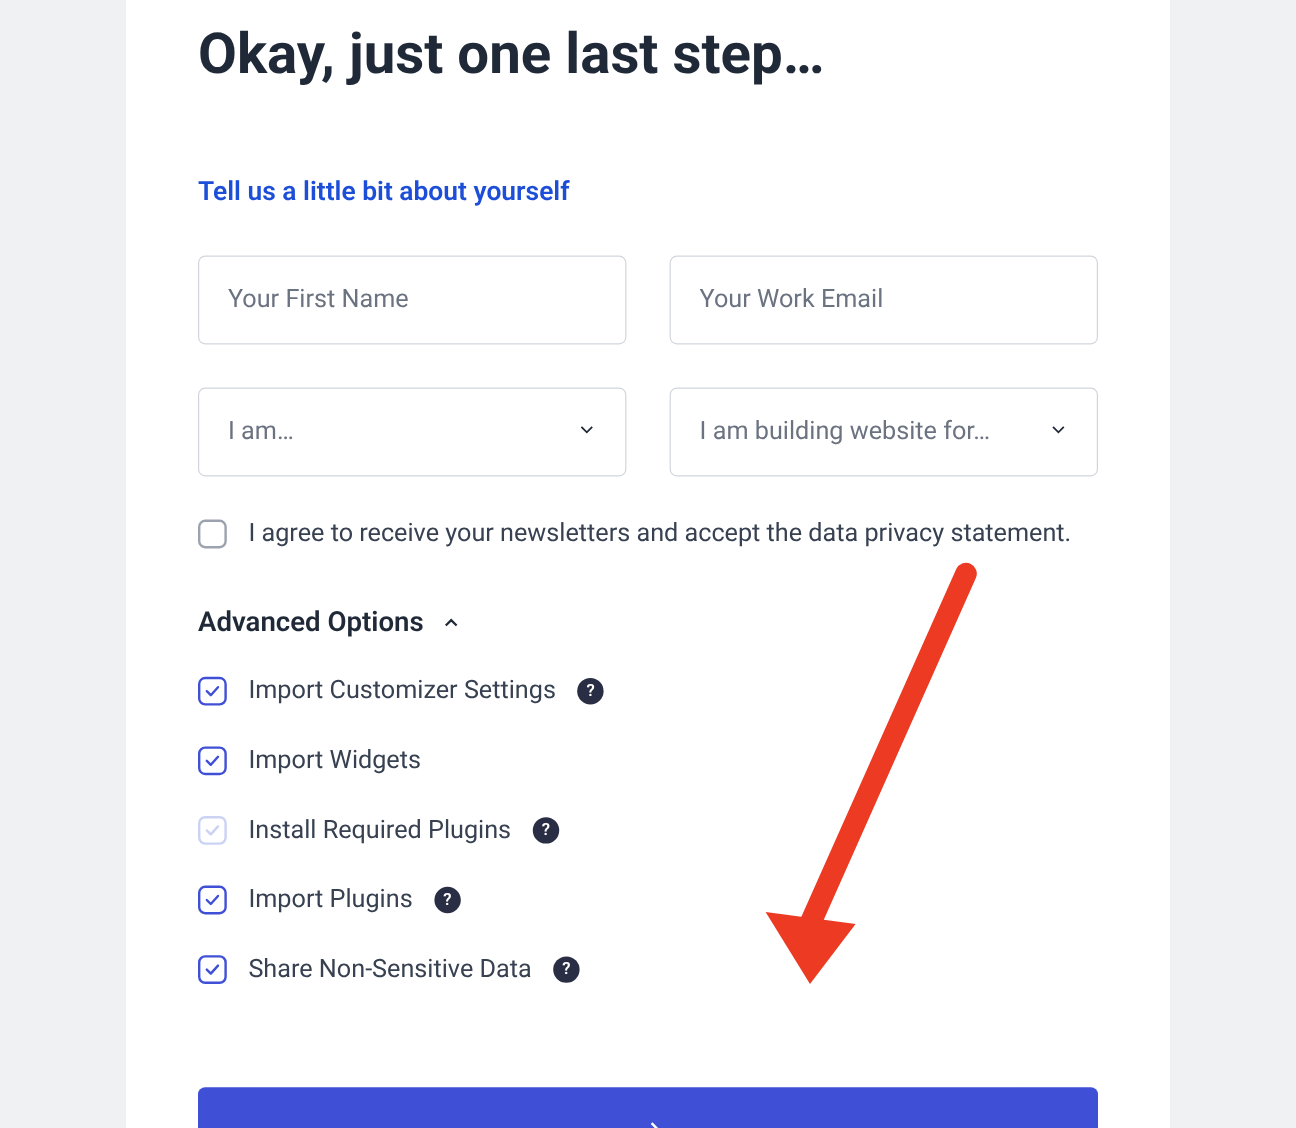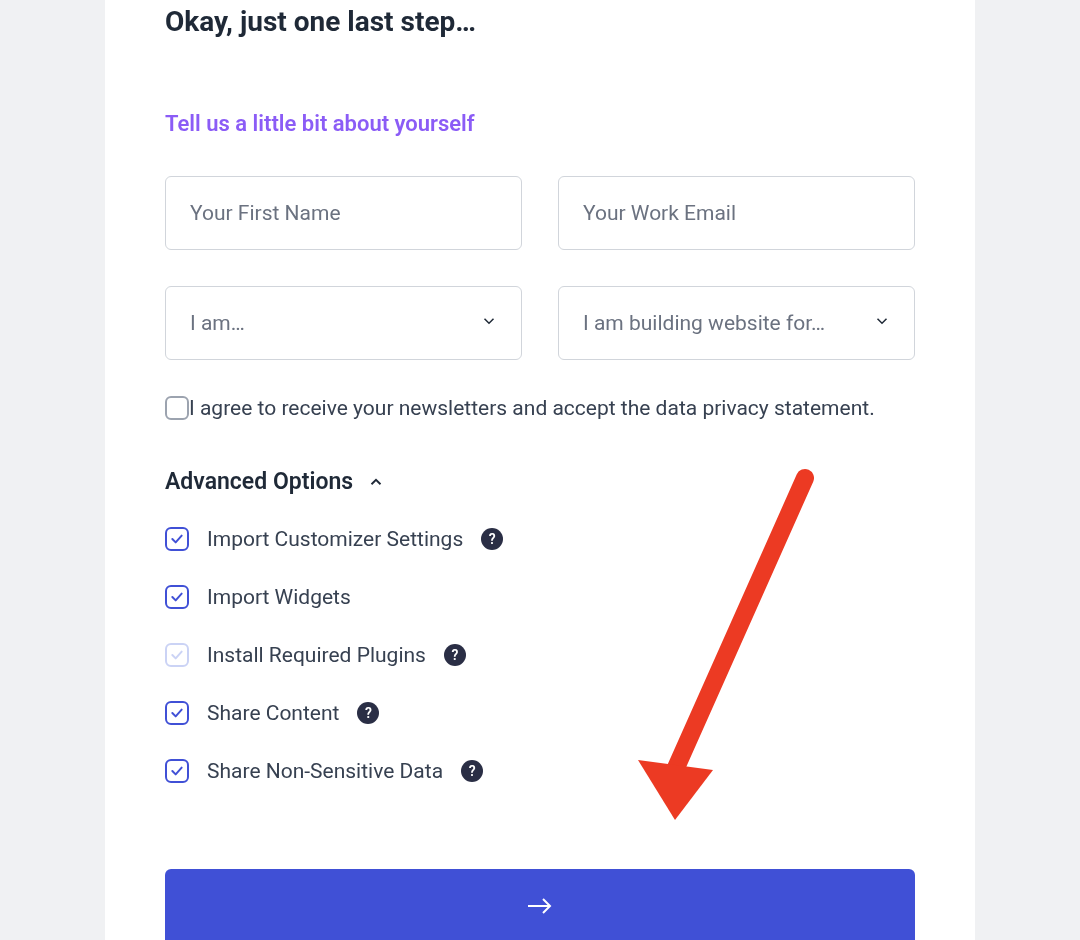--- a/index.html
+++ b/index.html
@@ -16,30 +16,30 @@
     }
     .card {
       background: #ffffff;
       width: 870px;
       margin: 0 auto;
       padding: 0 60px 40px 60px;
       min-height: 940px;
       position: relative;
     }
     .title {
-      font-size: 28px;
+      font-size: 47px;
       font-weight: 700;
       color: #1f2937;
-      padding-top: 4px;
+      padding-top: 17px;
       line-height: 1.25;
     }
     .subtitle {
       font-size: 22px;
       font-weight: 600;
-      color: #8b5cf6;
+      color: #1d4ed8;
       margin-top: 72px;
     }
     .form-grid {
       display: grid;
       grid-template-columns: 1fr 1fr;
       gap: 36px;
       margin-top: 40px;
     }
     .form-field {
       border: 1px solid #d1d5db;
@@ -67,20 +67,21 @@
     .chevron svg {
       width: 18px;
       height: 18px;
       stroke: #1f2937;
       stroke-width: 2;
       fill: none;
     }
     .consent-row {
       display: flex;
       align-items: center;
+      gap: 18px;
       margin-top: 36px;
     }
     .checkbox {
       width: 24px;
       height: 24px;
       border: 2px solid #9ca3af;
       border-radius: 6px;
       background: #ffffff;
       flex-shrink: 0;
       display: flex;
@@ -263,21 +264,21 @@
       <span class="option-label">Install Required Plugins</span>
       <span class="help-icon">?</span>
     </div>
 
     <div class="option-row">
       <div class="checkbox checked">
         <svg viewBox="0 0 24 24">
             <polyline points="5 12 10 17 19 7"></polyline>
           </svg>
       </div>
-      <span class="option-label">Share Content</span>
+      <span class="option-label">Import Plugins</span>
       <span class="help-icon">?</span>
     </div>
 
     <div class="option-row">
       <div class="checkbox checked">
         <svg viewBox="0 0 24 24">
             <polyline points="5 12 10 17 19 7"></polyline>
           </svg>
       </div>
       <span class="option-label">Share Non-Sensitive Data</span>

